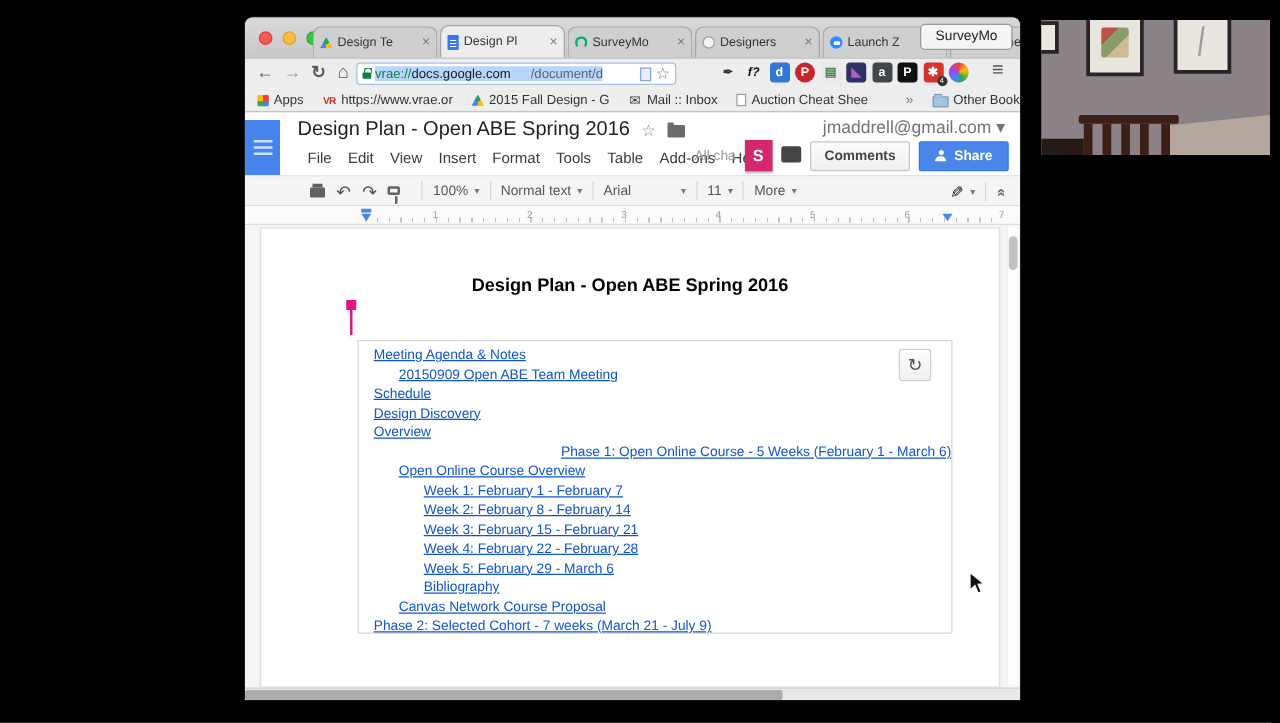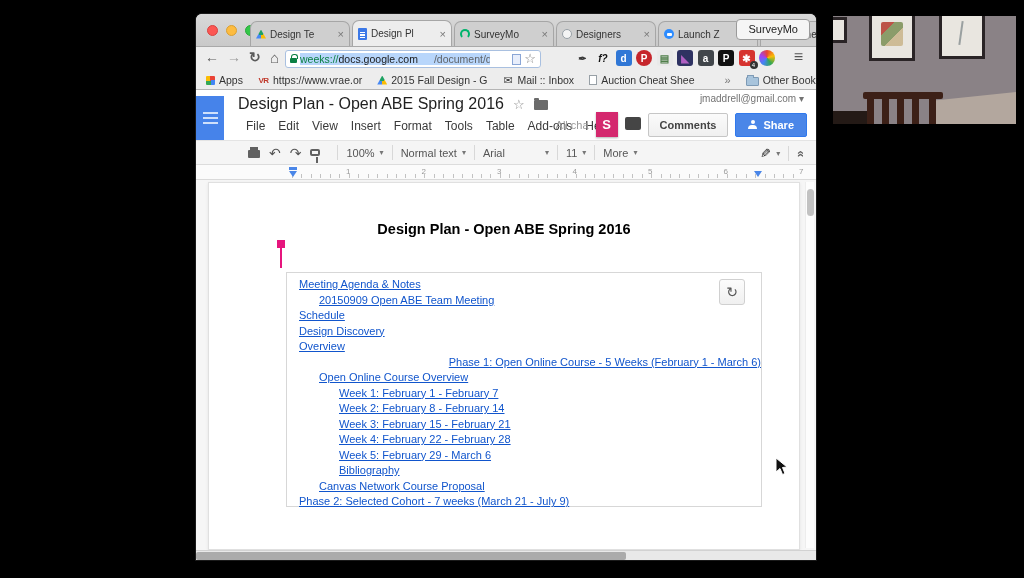--- a/index.html
+++ b/index.html
@@ -79,21 +79,21 @@
   
   .dheader{position:absolute;left:0;top:76px;width:100%;height:50px;background:#fff;}
   .docs-menu-block{position:absolute;left:0;top:6px;width:28px;height:44px;background:#4683ea;
                    display:flex;flex-direction:column;justify-content:center;align-items:center;gap:3px;}
   .docs-menu-block i{display:block;width:15px;height:2px;background:#cfe0fb;}
   .dtitle-row{position:absolute;left:42px;top:5px;display:flex;align-items:center;gap:9px;}
   .dtitle{font-size:16px;color:#1f1f1f;}
   .hstar{font-size:13px;color:#8a8a8a;}
   .hfolder{width:14px;height:10px;background:#6b6b6b;border-radius:1px;position:relative;margin-top:2px;}
   .hfolder::before{content:"";position:absolute;left:0;top:-2px;width:5px;height:2px;background:#6b6b6b;border-radius:1px 1px 0 0;}
-  .account{position:absolute;right:12px;top:3px;font-size:10px;color:#737373;}
+  .account{position:absolute;right:12px;top:3px;font-size:14px;color:#737373;}
   .dmenus{position:absolute;left:50px;top:29px;display:flex;gap:13px;font-size:12px;color:#3a3a3a;}
   .hright{position:absolute;right:9px;top:22px;display:flex;align-items:center;gap:7px;}
   .allcha{font-size:11px;color:#9a9a9a;}
   .collab{width:22px;height:25px;background:#d4286e;color:#fff;font-size:13px;font-weight:bold;
           display:flex;align-items:center;justify-content:center;box-shadow:0 1px 2px rgba(0,0,0,.3);}
   .bubble{width:16px;height:13px;background:#454545;border-radius:2px;position:relative;margin-top:-2px;}
   .bubble::after{content:"";position:absolute;left:3px;bottom:-4px;border:4px solid transparent;border-top-color:#454545;border-left-width:2px;border-right-width:2px;}
   .btn-comments{padding:5px 11px;background:linear-gradient(#fbfbfb,#f0f0f0);border:1px solid #c6c6c6;border-radius:2px;
                 font-size:11px;font-weight:bold;color:#444;}
   .btn-share{display:flex;align-items:center;gap:6px;padding:5px 12px;background:#4a86e8;border:1px solid #3079ed;
@@ -218,21 +218,21 @@
     </div>
 
     <div class="navbar">
       <span class="nav-ic" style="left:9px;">←</span>
       <span class="nav-ic" style="left:31px;color:#9a9a9a;">→</span>
       <span class="nav-ic" style="left:53px;">↻</span>
       <span class="nav-ic" style="left:74px;font-size:15px;">⌂</span>
       <div class="omnibox">
         <span class="padlock"></span>
         <span class="urlsel">
-          <span class="u-scheme">weeks://</span>
+          <span class="u-scheme">vrae://</span>
           <span class="u-host">docs.google.com</span>
           <span class="u-path">/document/d</span>
         </span>
         <span class="ob-page"></span>
         <span class="ob-star">☆</span>
       </div>
       <div class="extrow">
 
           <span class="ext">
             <span class="ext-glyph glyph-target" style="color: rgb(58, 58, 58);">✒</span>

